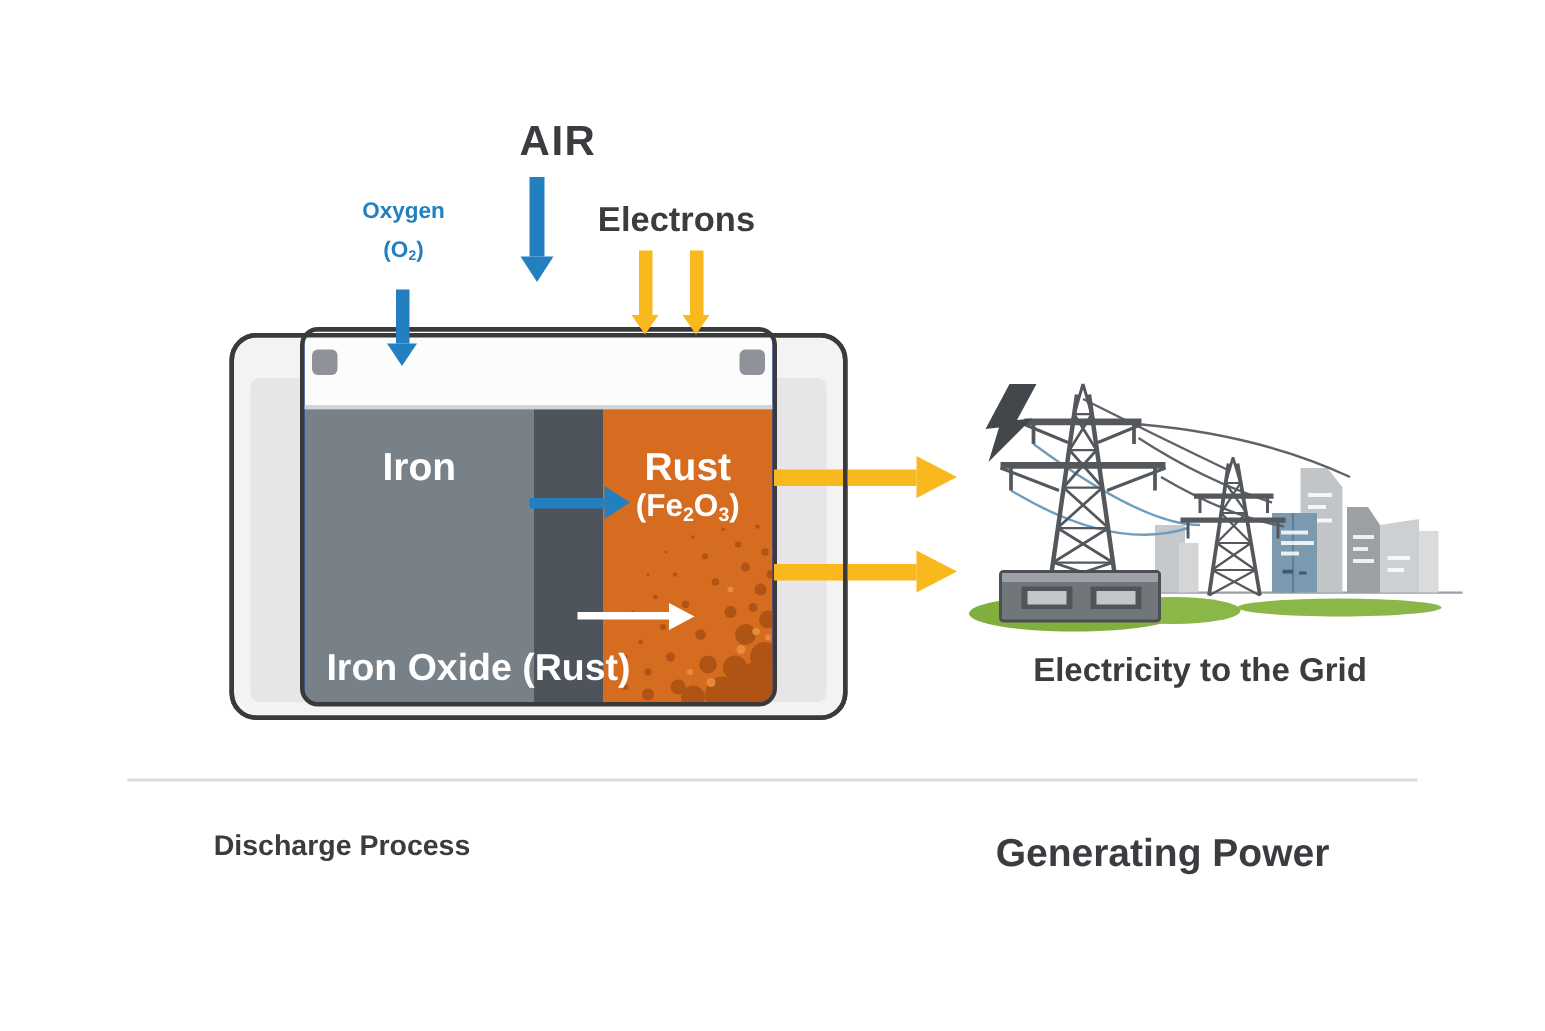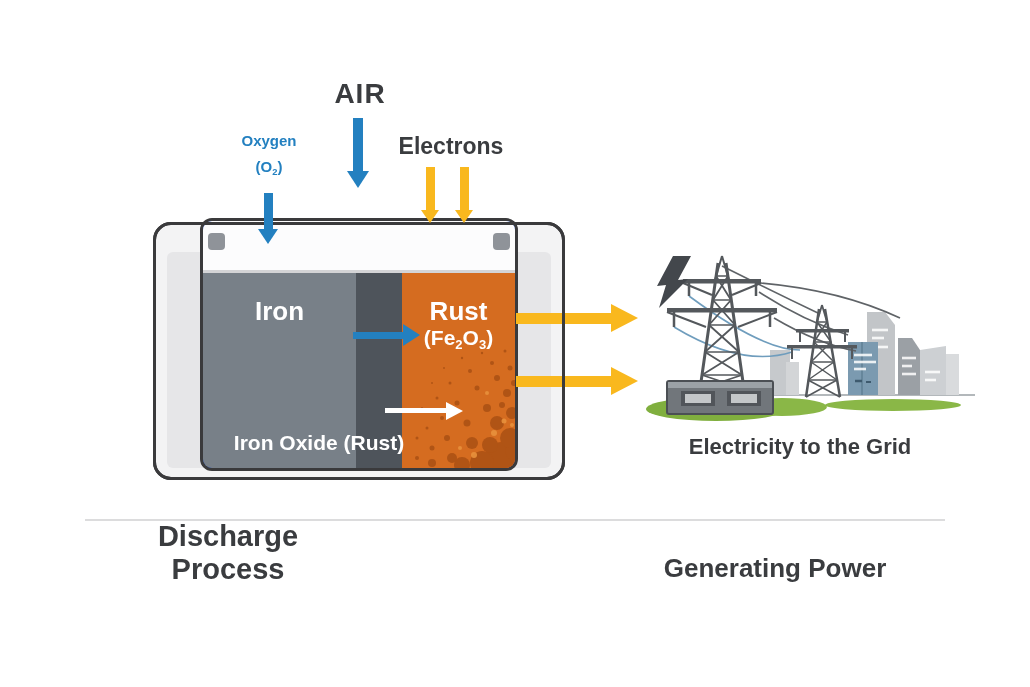--- a/index.html
+++ b/index.html
@@ -5,21 +5,21 @@
   html,body{margin:0;padding:0;background:#ffffff;}
   .canvas{
     position:relative;width:1030px;height:687px;overflow:hidden;background:#fff;
     font-family:"Liberation Sans", sans-serif;
     -webkit-font-smoothing:antialiased;
   }
   .abs{position:absolute;}
   .txt{color:var(--text_dark);font-weight:bold;text-align:center;}
 
   
-  .air-label{left:300px;top:78px;width:120px;font-size:28px;letter-spacing:1px;}
+  .air-label{left:312px;top:78px;width:120px;font-size:28px;letter-spacing:1px;}
   .oxygen-label{left:198px;top:128px;width:142px;font-size:15px;line-height:26px;color:var(--blue);}
   .electrons-label{left:388px;top:133px;width:126px;font-size:23px;}
   .sub{font-size:0.62em;vertical-align:-0.28em;}
 
   
   .arr-down{position:absolute;display:flex;flex-direction:column;align-items:center;z-index:6;width:22px;}
   .arr-down .sh{width:9px;flex:1;}
   .arr-down .hd{width:0;height:0;border-left:10px solid transparent;border-right:10px solid transparent;border-top:15px solid transparent;}
   .arr-down.c-blue .sh{background:var(--blue);}
   .arr-down.c-blue .hd{border-top-color:var(--blue);}
@@ -62,36 +62,36 @@
   .cap-l{left:5px;} .cap-r{right:5px;}
   .compartments{position:absolute;left:0;top:52px;right:0;bottom:0;display:flex;}
   .sect{position:relative;display:flex;flex-direction:column;align-items:center;padding-top:24px;box-sizing:border-box;}
   .sect-iron{width:153px;background:var(--iron_gray);}
   .sect-div{width:46px;background:var(--divider_gray);}
   .sect-rust{flex:1;background:var(--orange);text-align:center;}
   .sect-title{color:#fff;font-weight:bold;font-size:26px;line-height:28px;z-index:2;}
   .sect-subtitle{color:#fff;font-weight:bold;font-size:21px;line-height:26px;z-index:2;}
   .speckles{position:absolute;left:0;top:0;width:100%;height:100%;z-index:1;}
   .reaction1{position:absolute;left:4px;top:177px;width:176px;color:#fff;font-weight:bold;font-size:21px;text-align:center;z-index:4;}
-  .reaction2{position:absolute;left:14px;top:210px;width:204px;color:#fff;font-weight:bold;font-size:21px;text-align:center;z-index:4;}
+  .reaction2{position:absolute;left:14px;top:210px;width:204px;color:#fff;font-weight:bold;font-size:25px;text-align:center;z-index:4;}
 
   
   .grid-art{left:645px;top:248px;width:335px;height:175px;z-index:2;}
   .grid-caption{left:630px;top:434px;width:340px;font-size:22px;}
   .steel{stroke:#54585c;fill:none;}
   .wire{stroke:#5f6367;fill:none;stroke-width:1.6;}
   .wire-blue{stroke:#6f9dbd;fill:none;stroke-width:1.6;}
   .grass1{fill:var(--grass_green);}
   .grass2{fill:#8ab747;}
   .bolt{fill:#43474c;}
   .win{stroke:#ffffff;stroke-width:2.6;opacity:.85;}
 
   
   .rule{left:85px;top:519px;width:860px;height:0;border-top:2px solid #dcdcdd;}
-  .foot-left{left:98px;top:520px;width:260px;font-size:29px;}
+  .foot-left{left:98px;top:554px;width:260px;font-size:19px;}
   .foot-right{left:645px;top:535px;width:260px;font-size:26px;margin-top:18px;}
 </style>
 </head>
 <body>
 
 <div class="canvas">
 
   <div class="abs txt air-label">AIR</div>
   <div class="arr-down c-blue arr-air">
     <div class="sh"></div>

